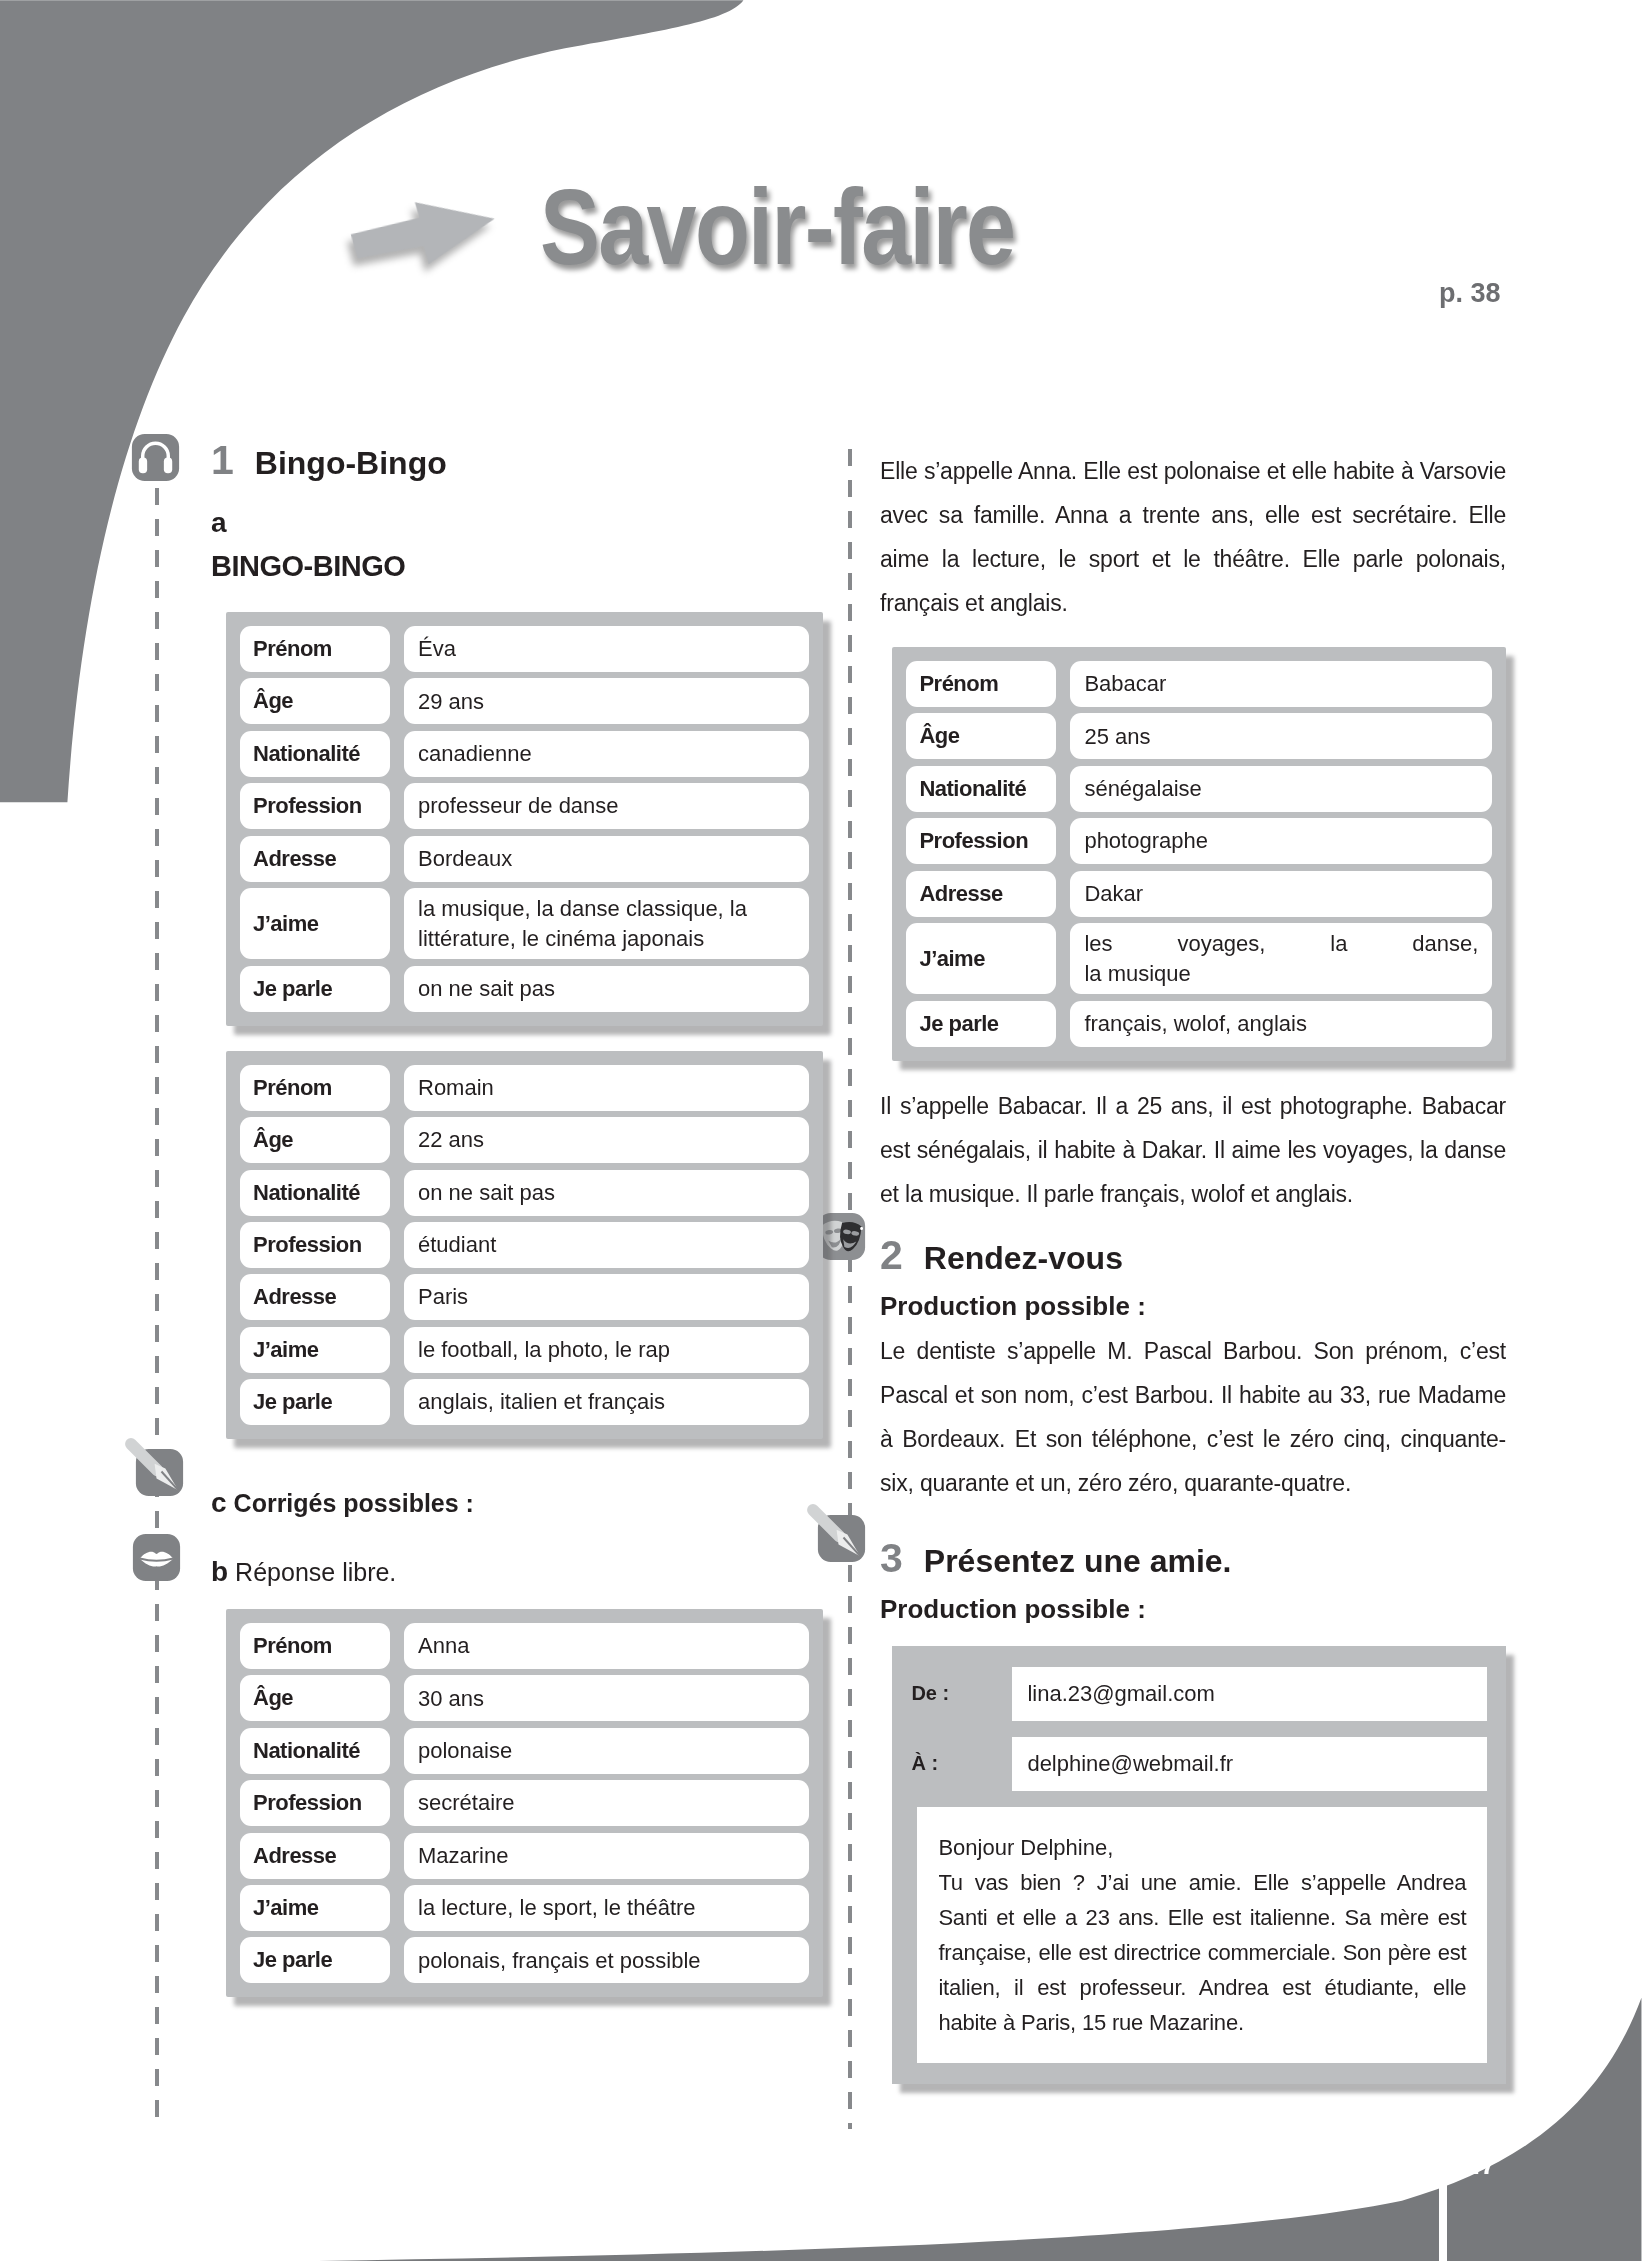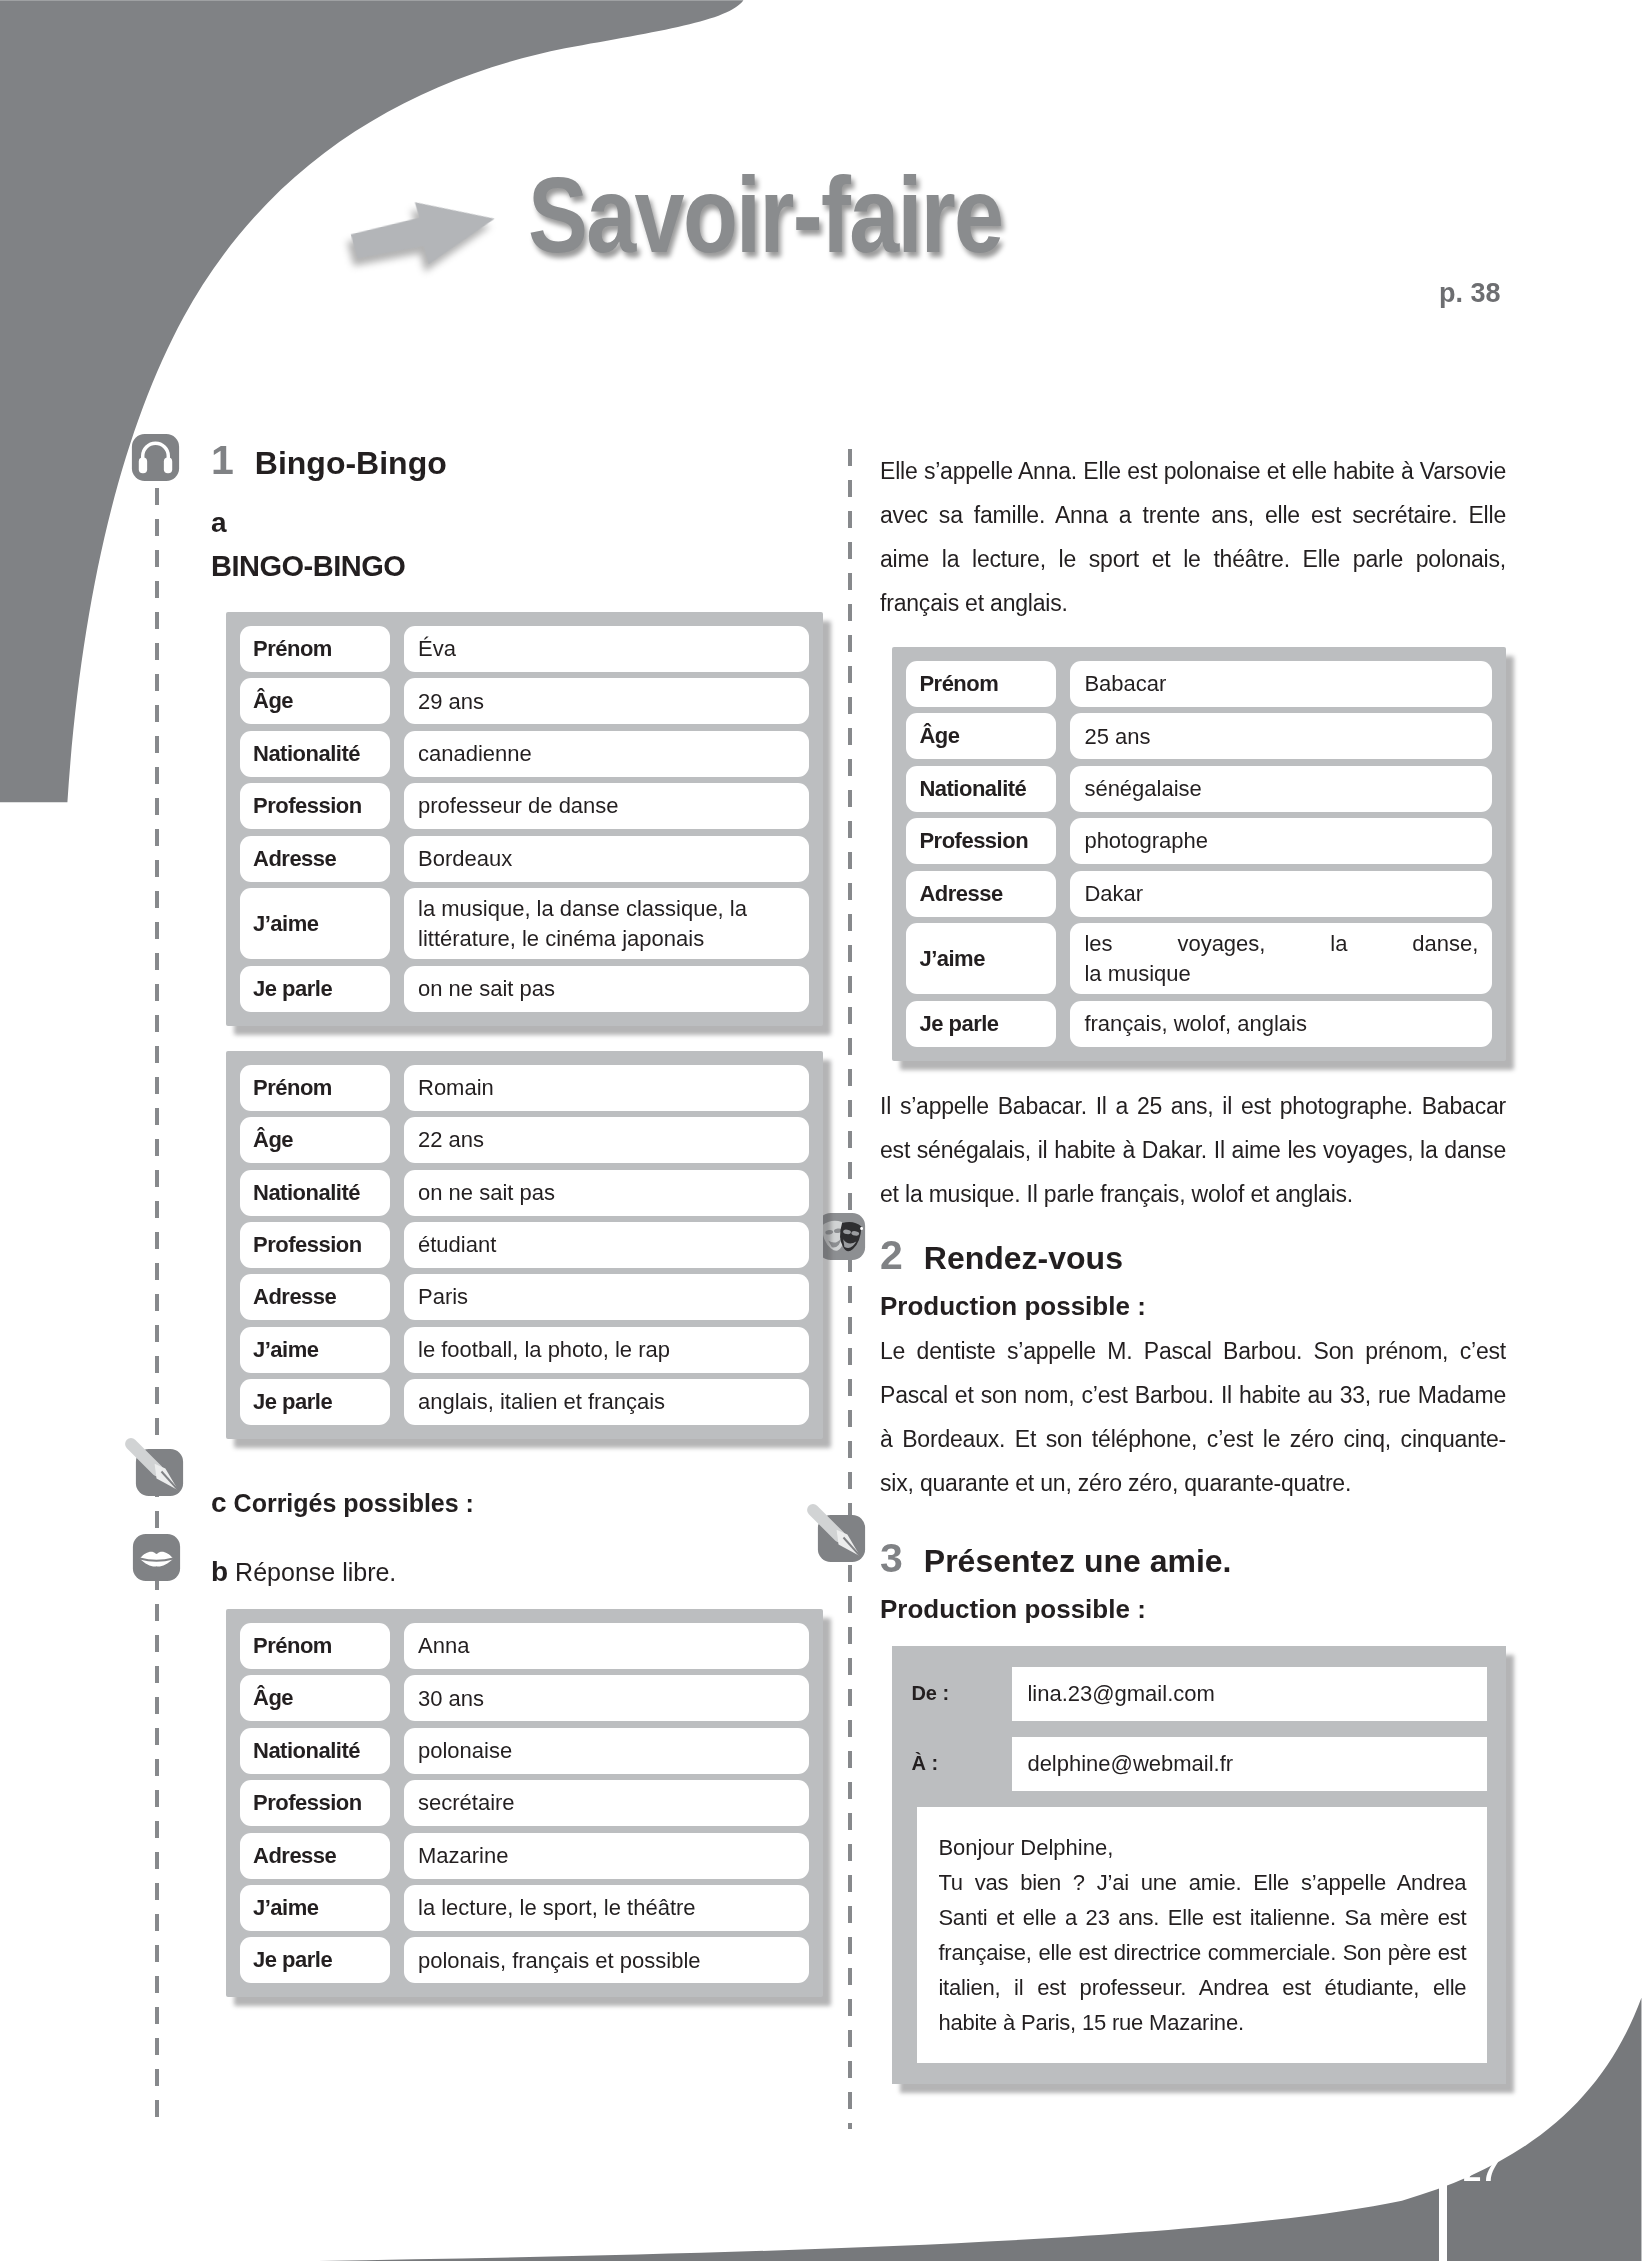--- a/index.html
+++ b/index.html
@@ -6,21 +6,21 @@
   .page{position:relative;width:1643px;height:2261px;background:#ffffff;overflow:hidden;
         font-family:"Liberation Sans", sans-serif;color:#231f20;}
   svg{display:block;}
 
   
   .corner-tl{position:absolute;left:0;top:0;}
   .corner-br{position:absolute;left:0;top:1973px;}
 
   
   .arrow-wrap{position:absolute;left:347px;top:182px;width:159px;height:99px;}
-  .page-title{position:absolute;left:524px;top:158px;margin:4px;font-size:107px;font-weight:bold;
+  .page-title{position:absolute;left:524px;top:158px;margin:16px;font-size:107px;font-weight:bold;
               color:#8a8c8e;white-space:nowrap;line-height:1.0;
               text-shadow:3.5px 4.5px 6px rgba(0,0,0,0.40);}
   .page-title .squeeze{display:inline-block;transform:scaleX(0.84);transform-origin:left center;letter-spacing:-2px;}
   .page-ref{position:absolute;left:1423px;top:262px;margin:16px;font-size:27px;font-weight:bold;color:#6d6e71;}
 
   
   .dash{position:absolute;width:4px;
         background:repeating-linear-gradient(180deg,#87898c 0 17px,rgba(0,0,0,0) 17px 31px);}
   .dash-left{left:155px;top:488px;height:1641px;}
   .dash-right{left:848px;top:449px;height:1680px;}
@@ -76,22 +76,22 @@
   .erow{display:flex;align-items:center;gap:8px;margin-bottom:16px;}
   .elabel{width:93px;text-align:left;font-weight:bold;font-size:20px;flex:0 0 auto;}
   .efield{flex:1;background:#ffffff;height:54px;display:flex;align-items:center;
           padding:0 15px;font-size:22px;}
   .ebody{background:#ffffff;margin-left:6px;margin-top:5px;padding:23px 21px;}
   .ebody .greeting{font-size:22px;line-height:35px;}
   .ebody .body-text{font-size:22px;line-height:35px;text-align:justify;letter-spacing:-0.2px;}
 
   
   .page-line{position:absolute;left:1439px;top:2159px;width:8px;height:102px;background:#ffffff;}
-  .page-number{position:absolute;left:1463px;top:2151px;margin:0;font-family:Liberation Sans, sans-serif;
-               font-weight:bold;font-size:33px;color:#ffffff;}
+  .page-number{position:absolute;left:1463px;top:2151px;margin:0;font-family:Liberation Mono, monospace;
+               font-weight:bold;font-size:28px;color:#ffffff;}
 </style>
 </head>
 <body>
 
 <div class="page">
 
   <svg class="corner-tl" width="793" height="843" viewBox="0 0 1600 1700">
     <path d="M0 0 L1500 0 C1470 42 1330 62 1140 97 C820 162 540 330 370 640 C240 880 162 1220 136 1618 L0 1618 Z" fill="#808285"></path>
   </svg>
 

